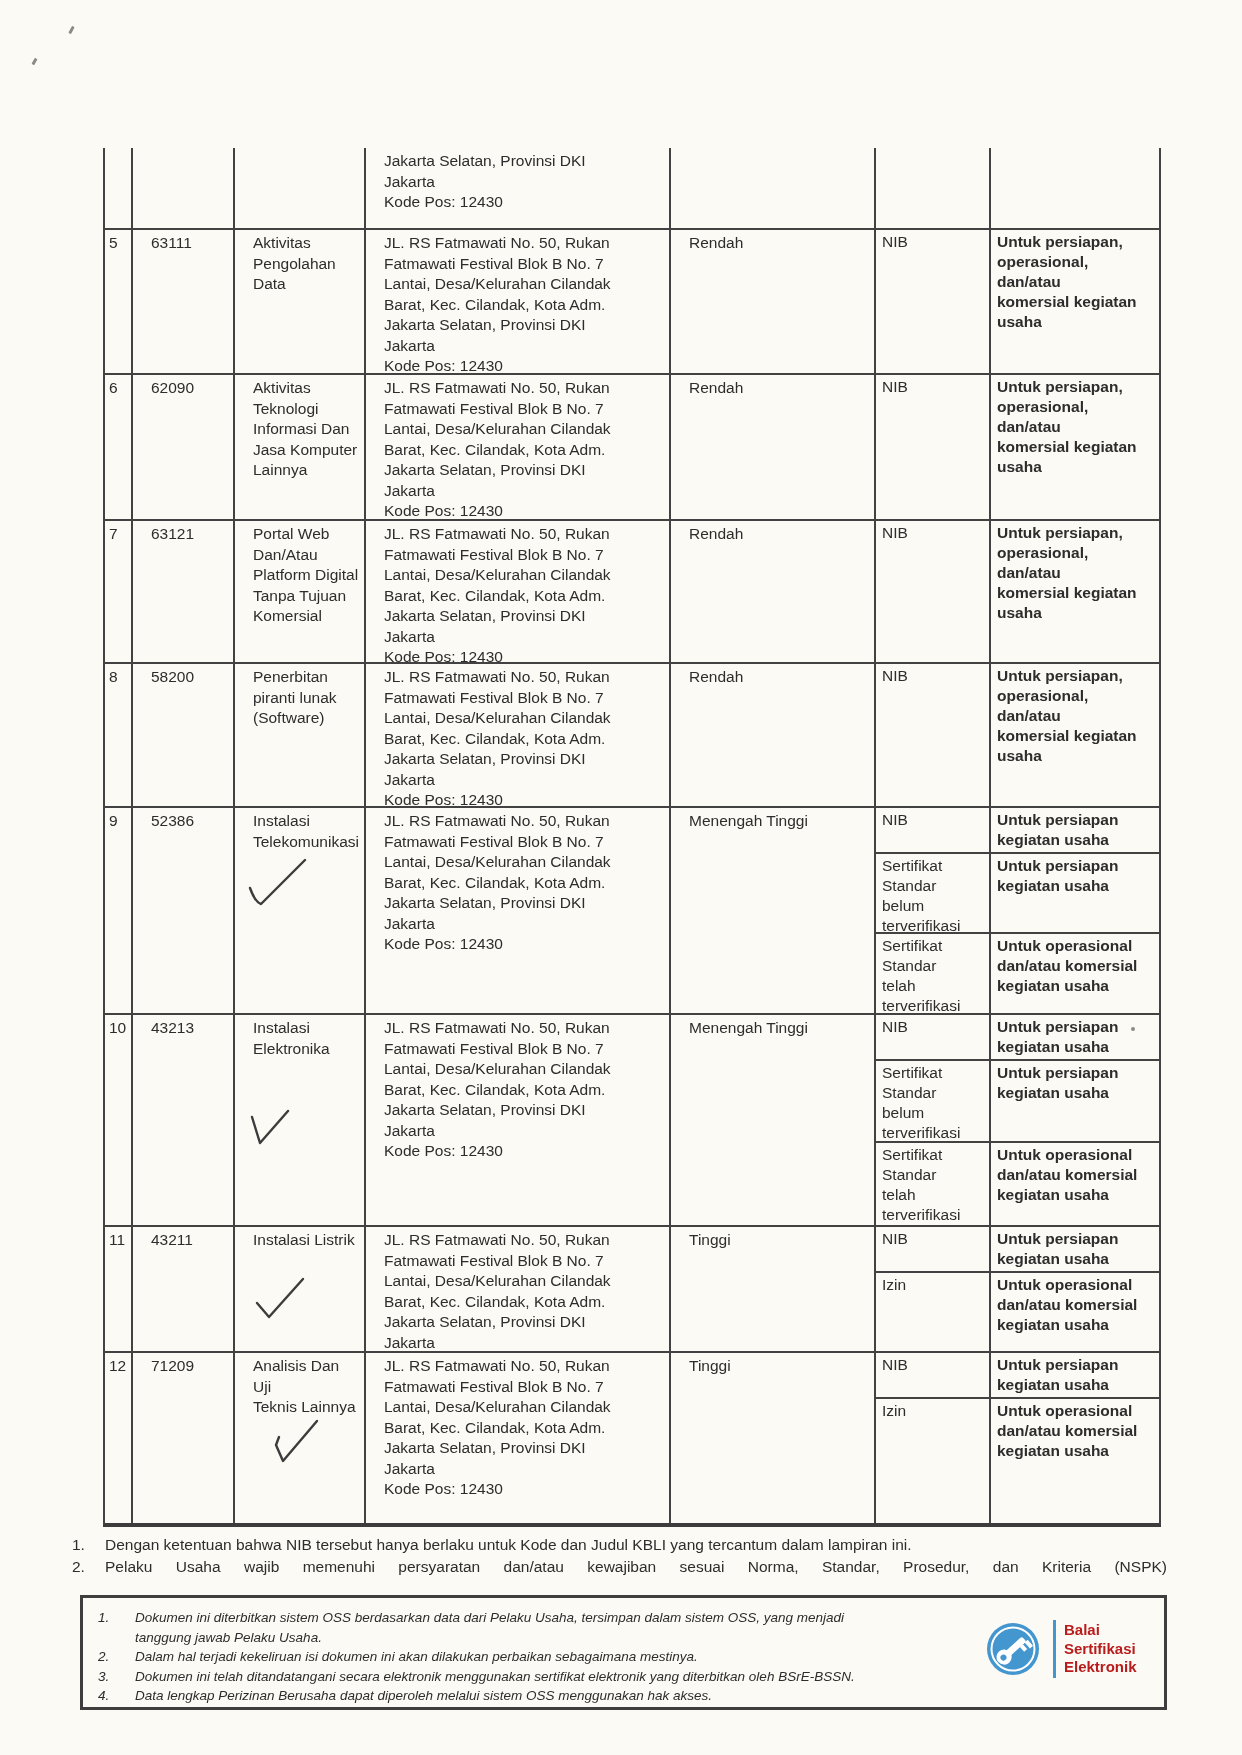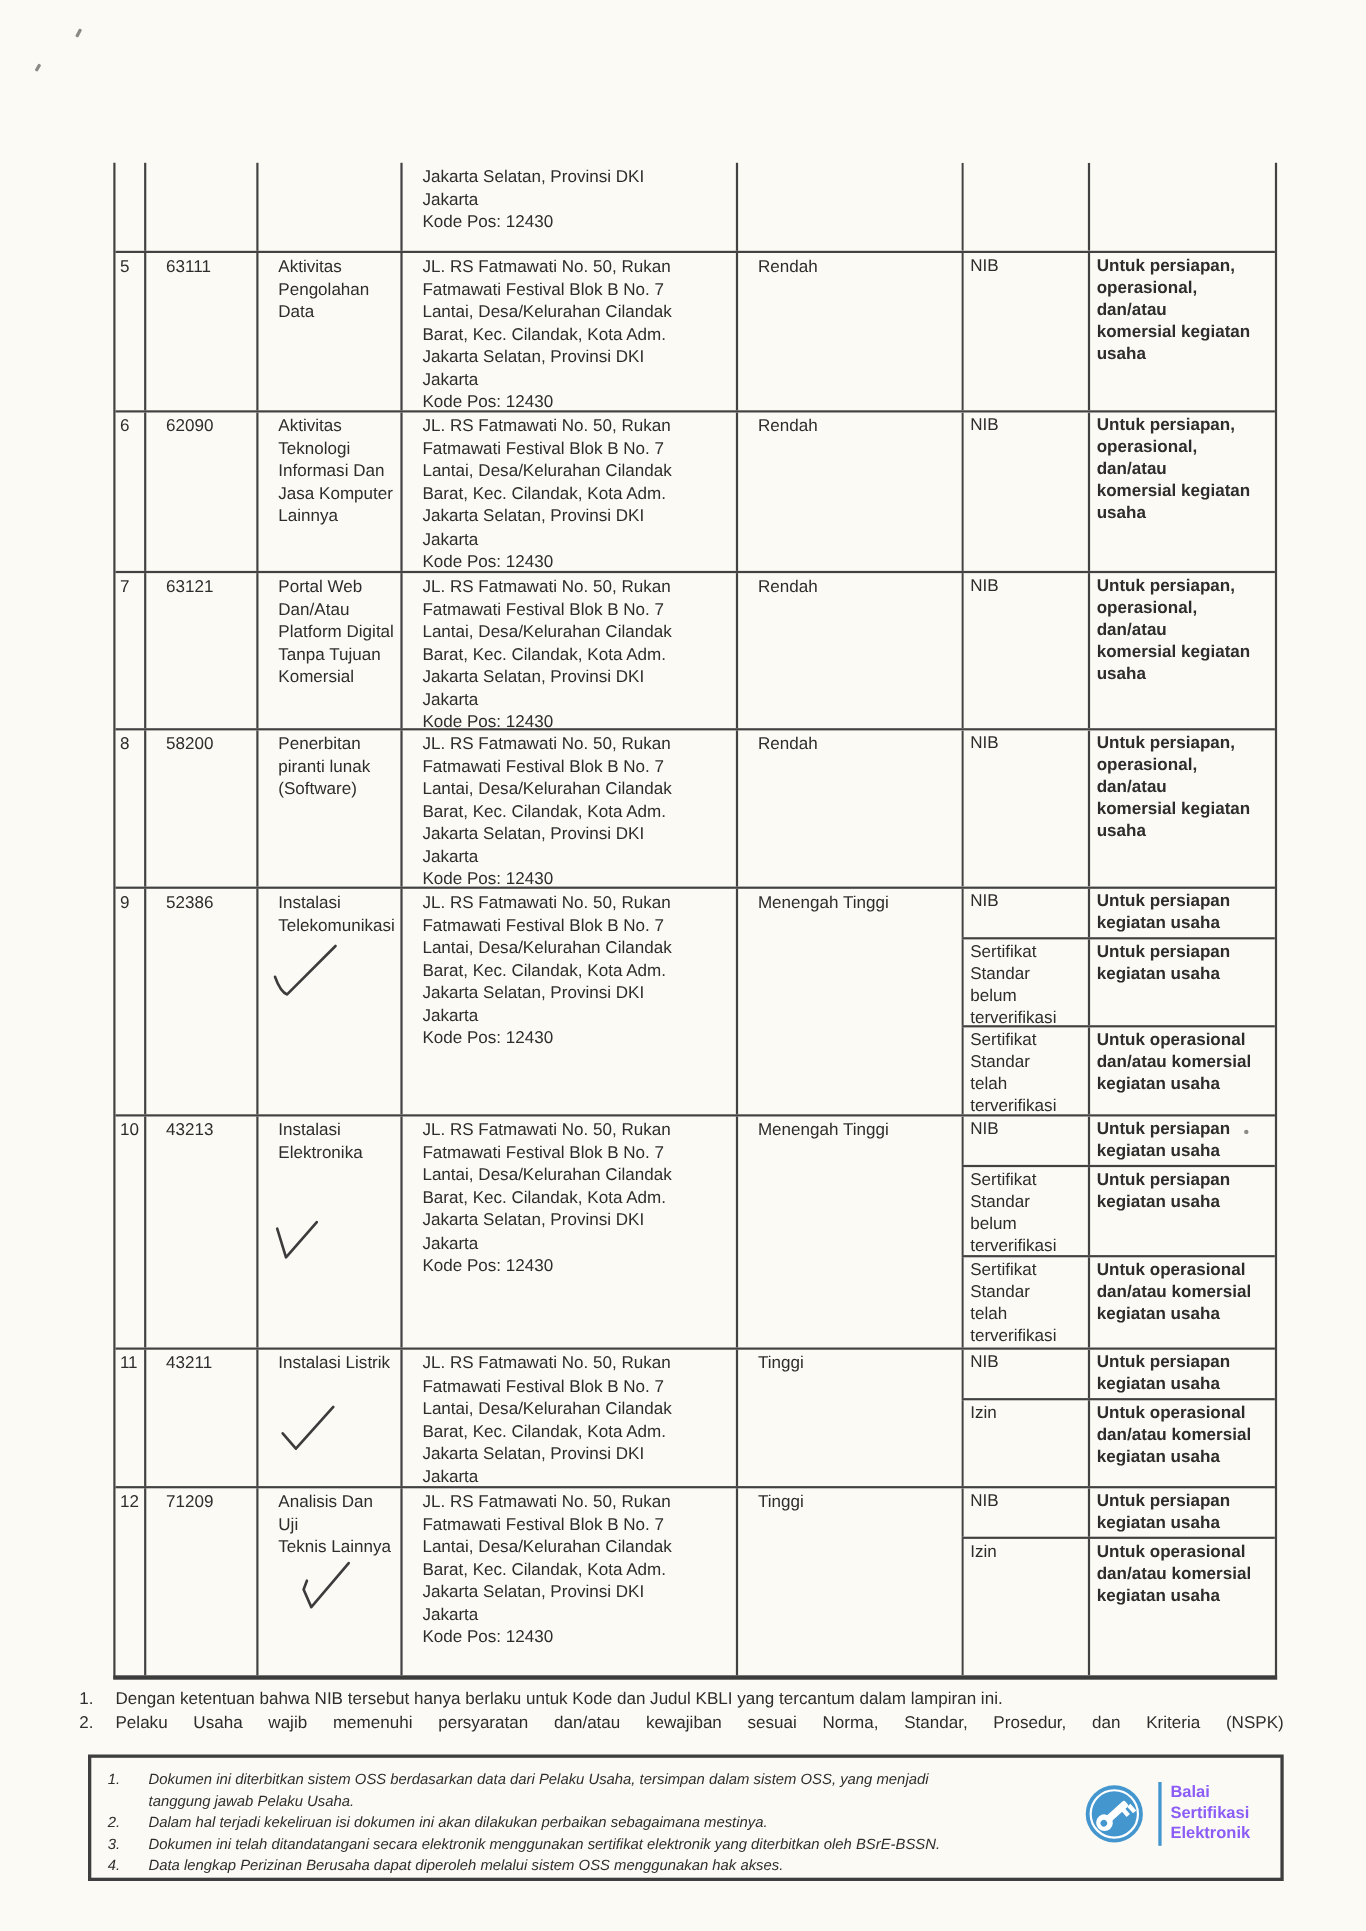--- a/index.html
+++ b/index.html
@@ -301,21 +301,21 @@
         <circle cx="27" cy="27" r="21.5" fill="none" stroke="#ffffff" stroke-width="2"></circle>
         <g transform="rotate(-42 27 27)">
           <rect x="16" y="23.6" width="26" height="6.8" rx="2" fill="#ffffff"></rect>
           <circle cx="15" cy="27" r="7.6" fill="#ffffff"></circle>
           <circle cx="14.2" cy="27" r="3" fill="#4496cf"></circle>
           <rect x="33.5" y="30" width="4" height="6.5" fill="#ffffff"></rect>
           <rect x="40" y="30" width="4" height="8" fill="#ffffff"></rect>
         </g>
       </svg>
       <div class="lrule" style="background: rgb(68, 150, 207);"></div>
-      <div class="ltext" style="color: #8b5cf6;">
+      <div class="ltext" style="color: #b91c1c;">
         <div>Balai</div>
         <div>Sertifikasi</div>
         <div>Elektronik</div>
       </div>
     </div>
   </div>
 
 </div>
 
 </body></html>

